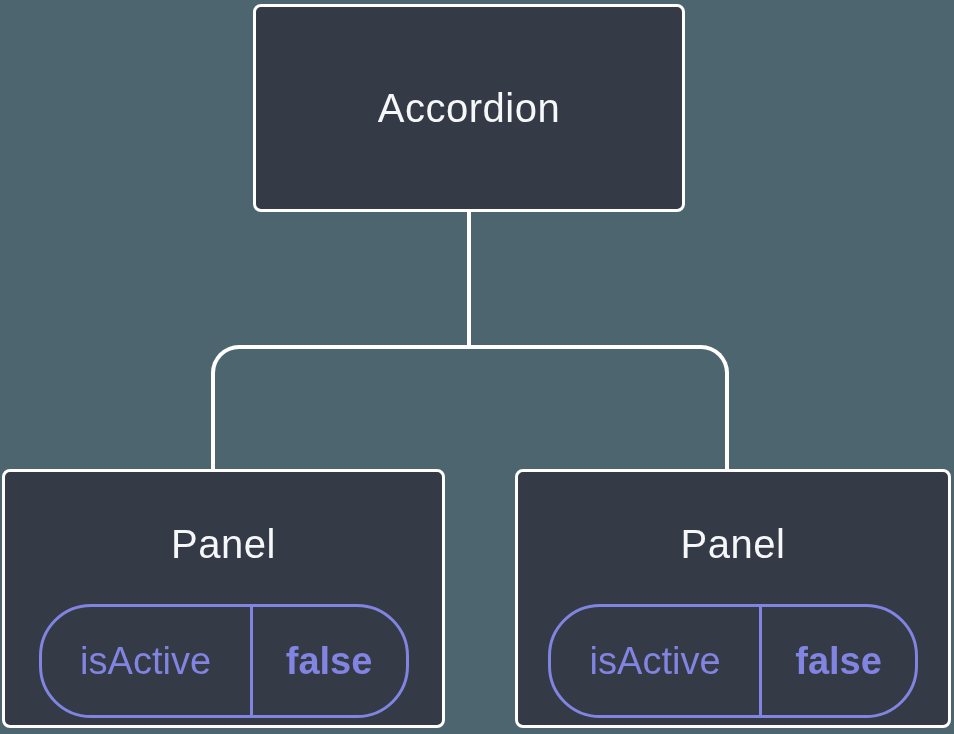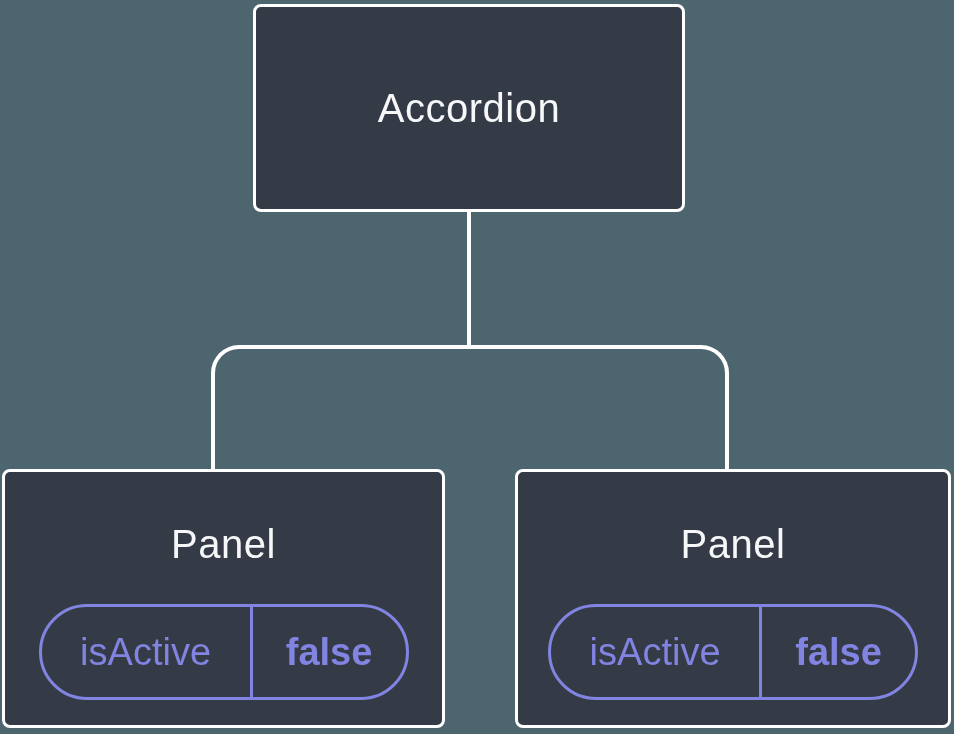--- a/index.html
+++ b/index.html
@@ -59,21 +59,21 @@
   .child-node {
     display: flex;
     flex-direction: column;
     align-items: center;
     padding-top: 48px;
   }
   .child-0 { left: 2px;   top: 469px; width: 443px; height: 259px; }
   .child-1 { left: 515px; top: 469px; width: 436px; height: 259px; }
   .state-pill {
     margin-top: 36px;
-    width: 370px; height: 96px;
+    width: 370px; height: 114px;
     border: 3px solid var(--accent);
     border-radius: 52px;
     display: flex;
     align-items: stretch;
     color: var(--accent);
     font-size: 38px;
   }
   .state-key {
     flex: 0 0 58%;
     display: flex; align-items: center; justify-content: center;

